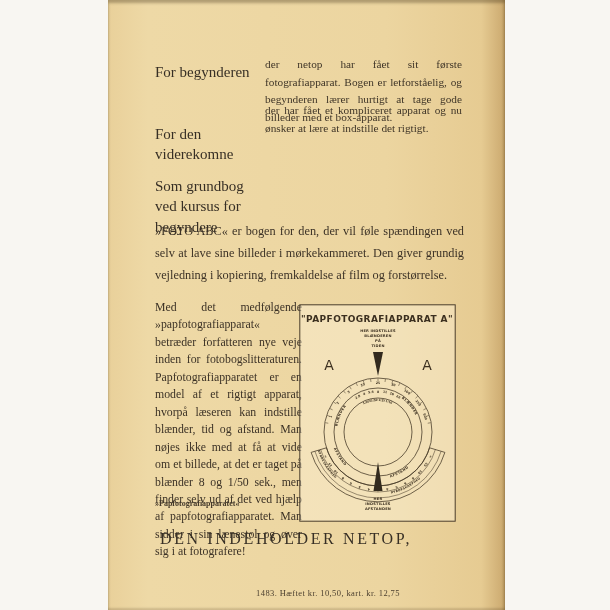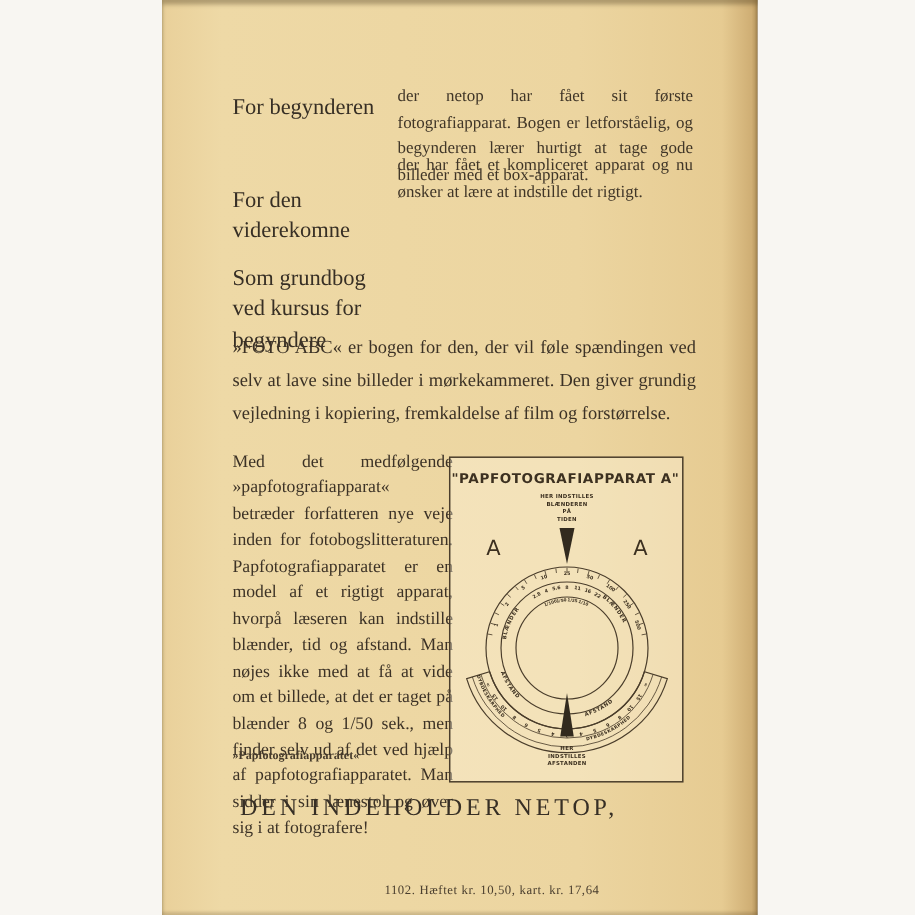--- a/index.html
+++ b/index.html
@@ -185,14 +185,14 @@
 
       <polygon class="ink-fill" points="79,158 74.5,187 83.5,187"></polygon>
       <text class="d-note" x="79" y="196">HER</text>
       <text class="d-note" x="79" y="201">INDSTILLES</text>
       <text class="d-note" x="79" y="206">AFSTANDEN</text>
     </svg>
   </div>
 
   <div class="slogan" style="top:530px;left:52px">DEN INDEHOLDER NETOP,</div>
 
-  <div class="footer">1102. Hæftet kr. 10,50, kart. kr. 17,64</div>
+  <div class="footer">1483. Hæftet kr. 10,50, kart. kr. 12,75</div>
 </div>
 
 </body></html>

